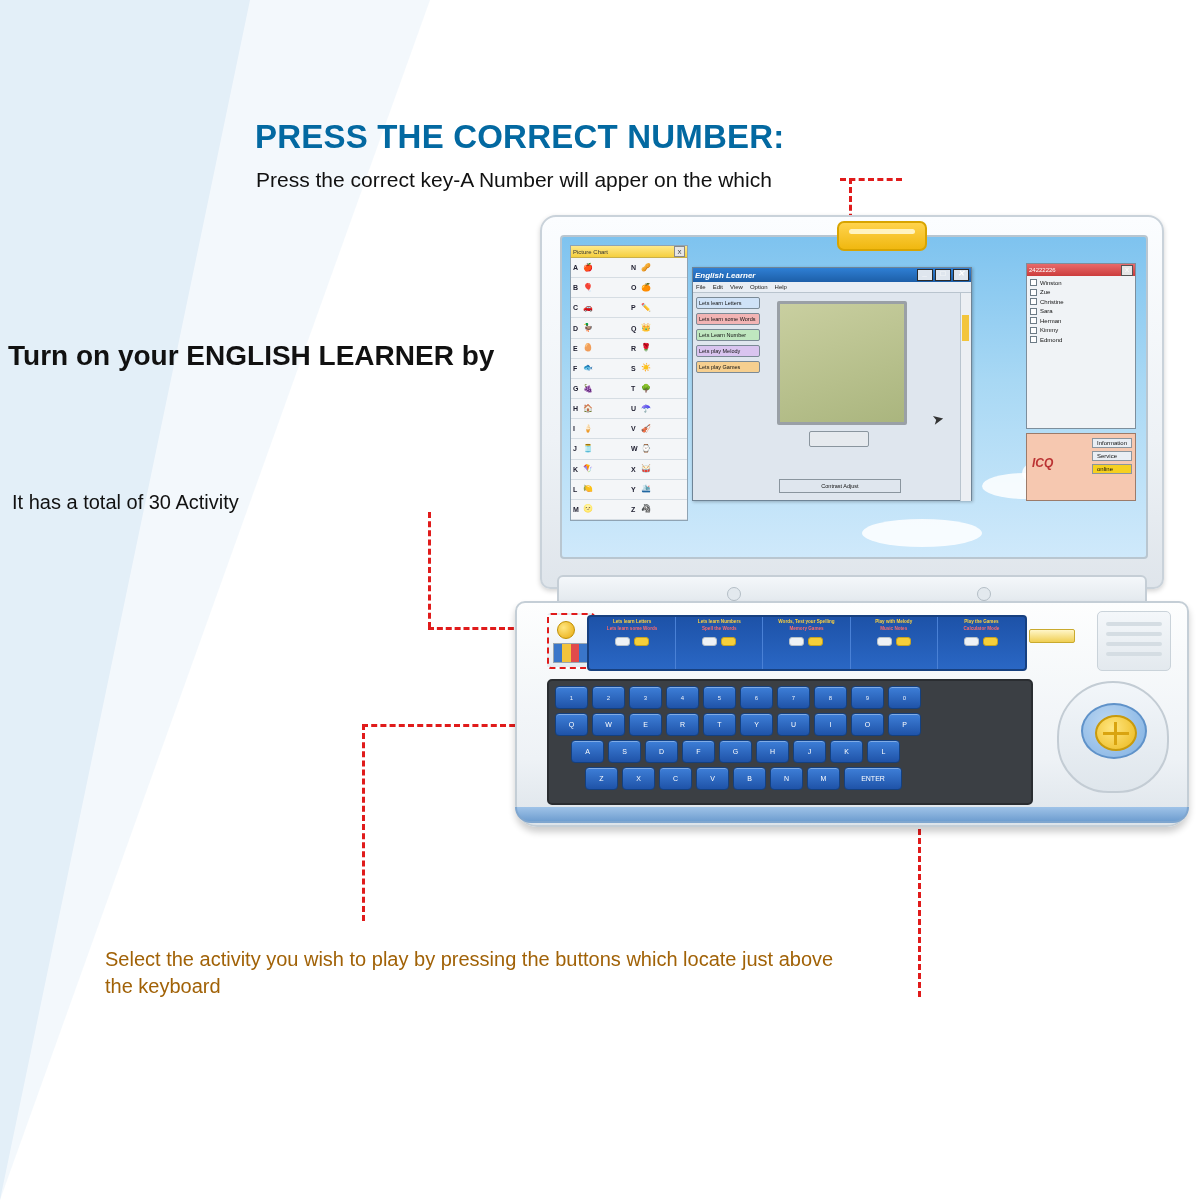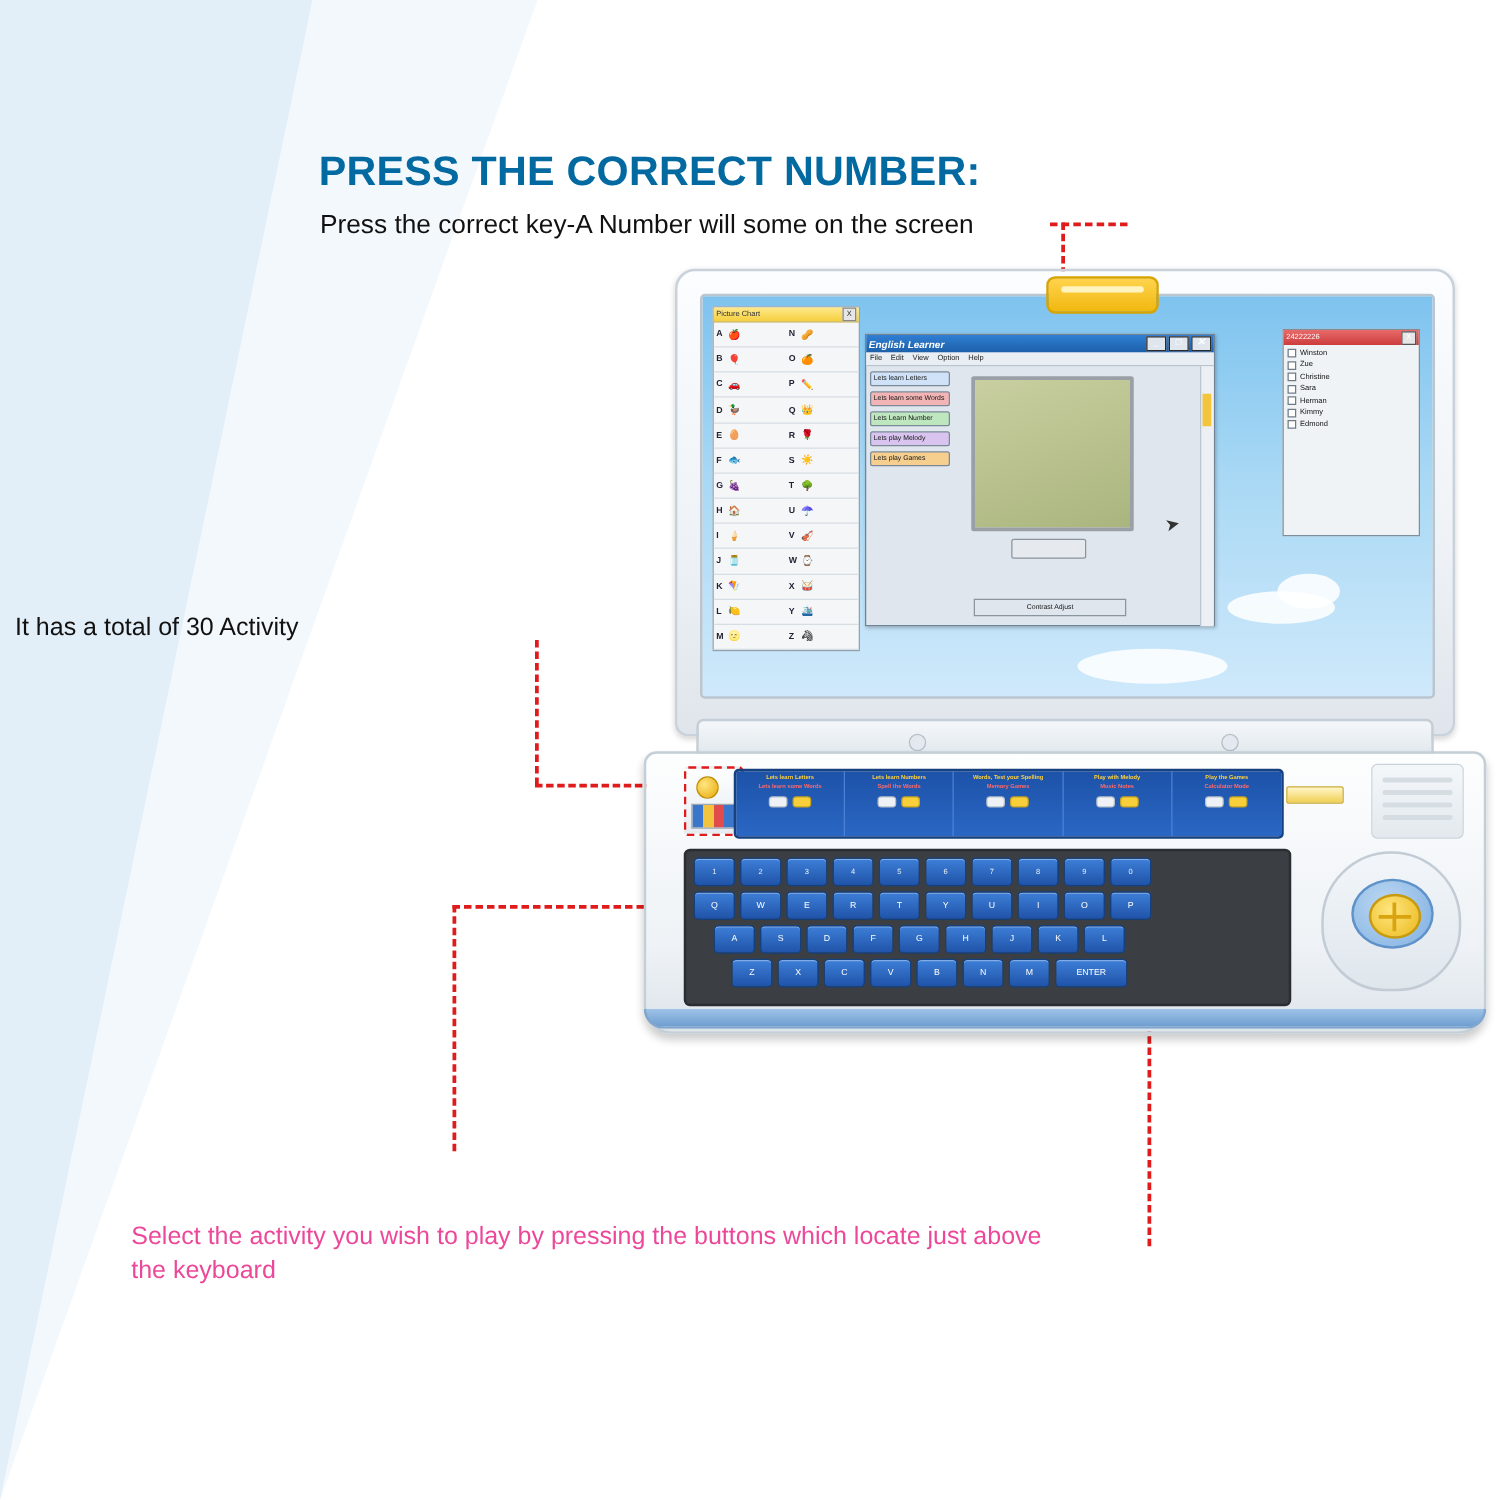--- a/index.html
+++ b/index.html
@@ -40,21 +40,21 @@
   .cap-push{
     position:absolute;left:10px;top:414px;font-size:20px;color:#111;
   }
   .cap-led{
     position:absolute;left:14px;top:459px;font-size:20px;color:#111;
   }
   .cap-total{
     position:absolute;left:12px;top:491px;font-size:20px;color:#111;
   }
   .cap-select{
-    position:absolute;left:105px;top:976px;font-size:20px;color:#ec4899;line-height:1.35;
+    position:absolute;left:105px;top:946px;font-size:20px;color:#a16207;line-height:1.35;
     width:760px;
   }
   .cap-press{
     position:absolute;left:610px;top:1000px;font-size:20px;color:#111;line-height:1.4;
     width:560px;
   }
 
   
   .dash-h{position:absolute;border-top:3px dashed #e01b1b;height:0;}
   .dash-v{position:absolute;border-left:3px dashed #e01b1b;width:0;}
@@ -279,21 +279,22 @@
 </style>
 </head>
 <body>
 
 <div class="bg-wedge"></div>
 <div class="bg-wedge2"></div>
 
 <div class="stage">
 
   <div class="hd-main">PRESS THE CORRECT NUMBER:</div>
-  <div class="hd-sub">Press the correct key-A Number will some on the screen</div>
+  <div class="hd-sub">Press the correct key-A Number will apper on the which</div>
+  <div class="cap-turnon">Turn on your ENGLISH LEARNER by</div>
   <div class="cap-total">It has a  total of 30 Activity</div>
   <div class="cap-select">Select the activity you wish to play by pressing the buttons which locate just above the keyboard</div>
 
   <div class="dash-h" style="left:840px;top:178px;width:62px;"></div>
   <div class="dash-v" style="left:849px;top:178px;height:167px;"></div>
   <div class="dot-marker" style="left:841px;top:340px;"></div>
 
   <div class="dash-v" style="left:428px;top:512px;height:116px;"></div>
   <div class="dash-h" style="left:428px;top:627px;width:148px;"></div>
 
@@ -502,20 +503,28 @@
                 <span class="chk"></span>
                 <span>Kimmy</span>
               </div>
             <div class="list-row">
                 <span class="chk"></span>
                 <span>Edmond</span>
               </div>
           </div>
         </div>
 
+        <div class="icq">
+          <div class="icq-label">ICQ</div>
+          <div class="icq-btns">
+            <div class="icq-b">Information</div>
+            <div class="icq-b">Service</div>
+            <div class="icq-b on">online</div>
+          </div>
+        </div>
       </div>
     </div>
 
     <div class="hinge">
       <div class="hinge-screw" style="left:168px;"></div>
       <div class="hinge-screw" style="left:418px;"></div>
     </div>
 
     <div class="base">
 

